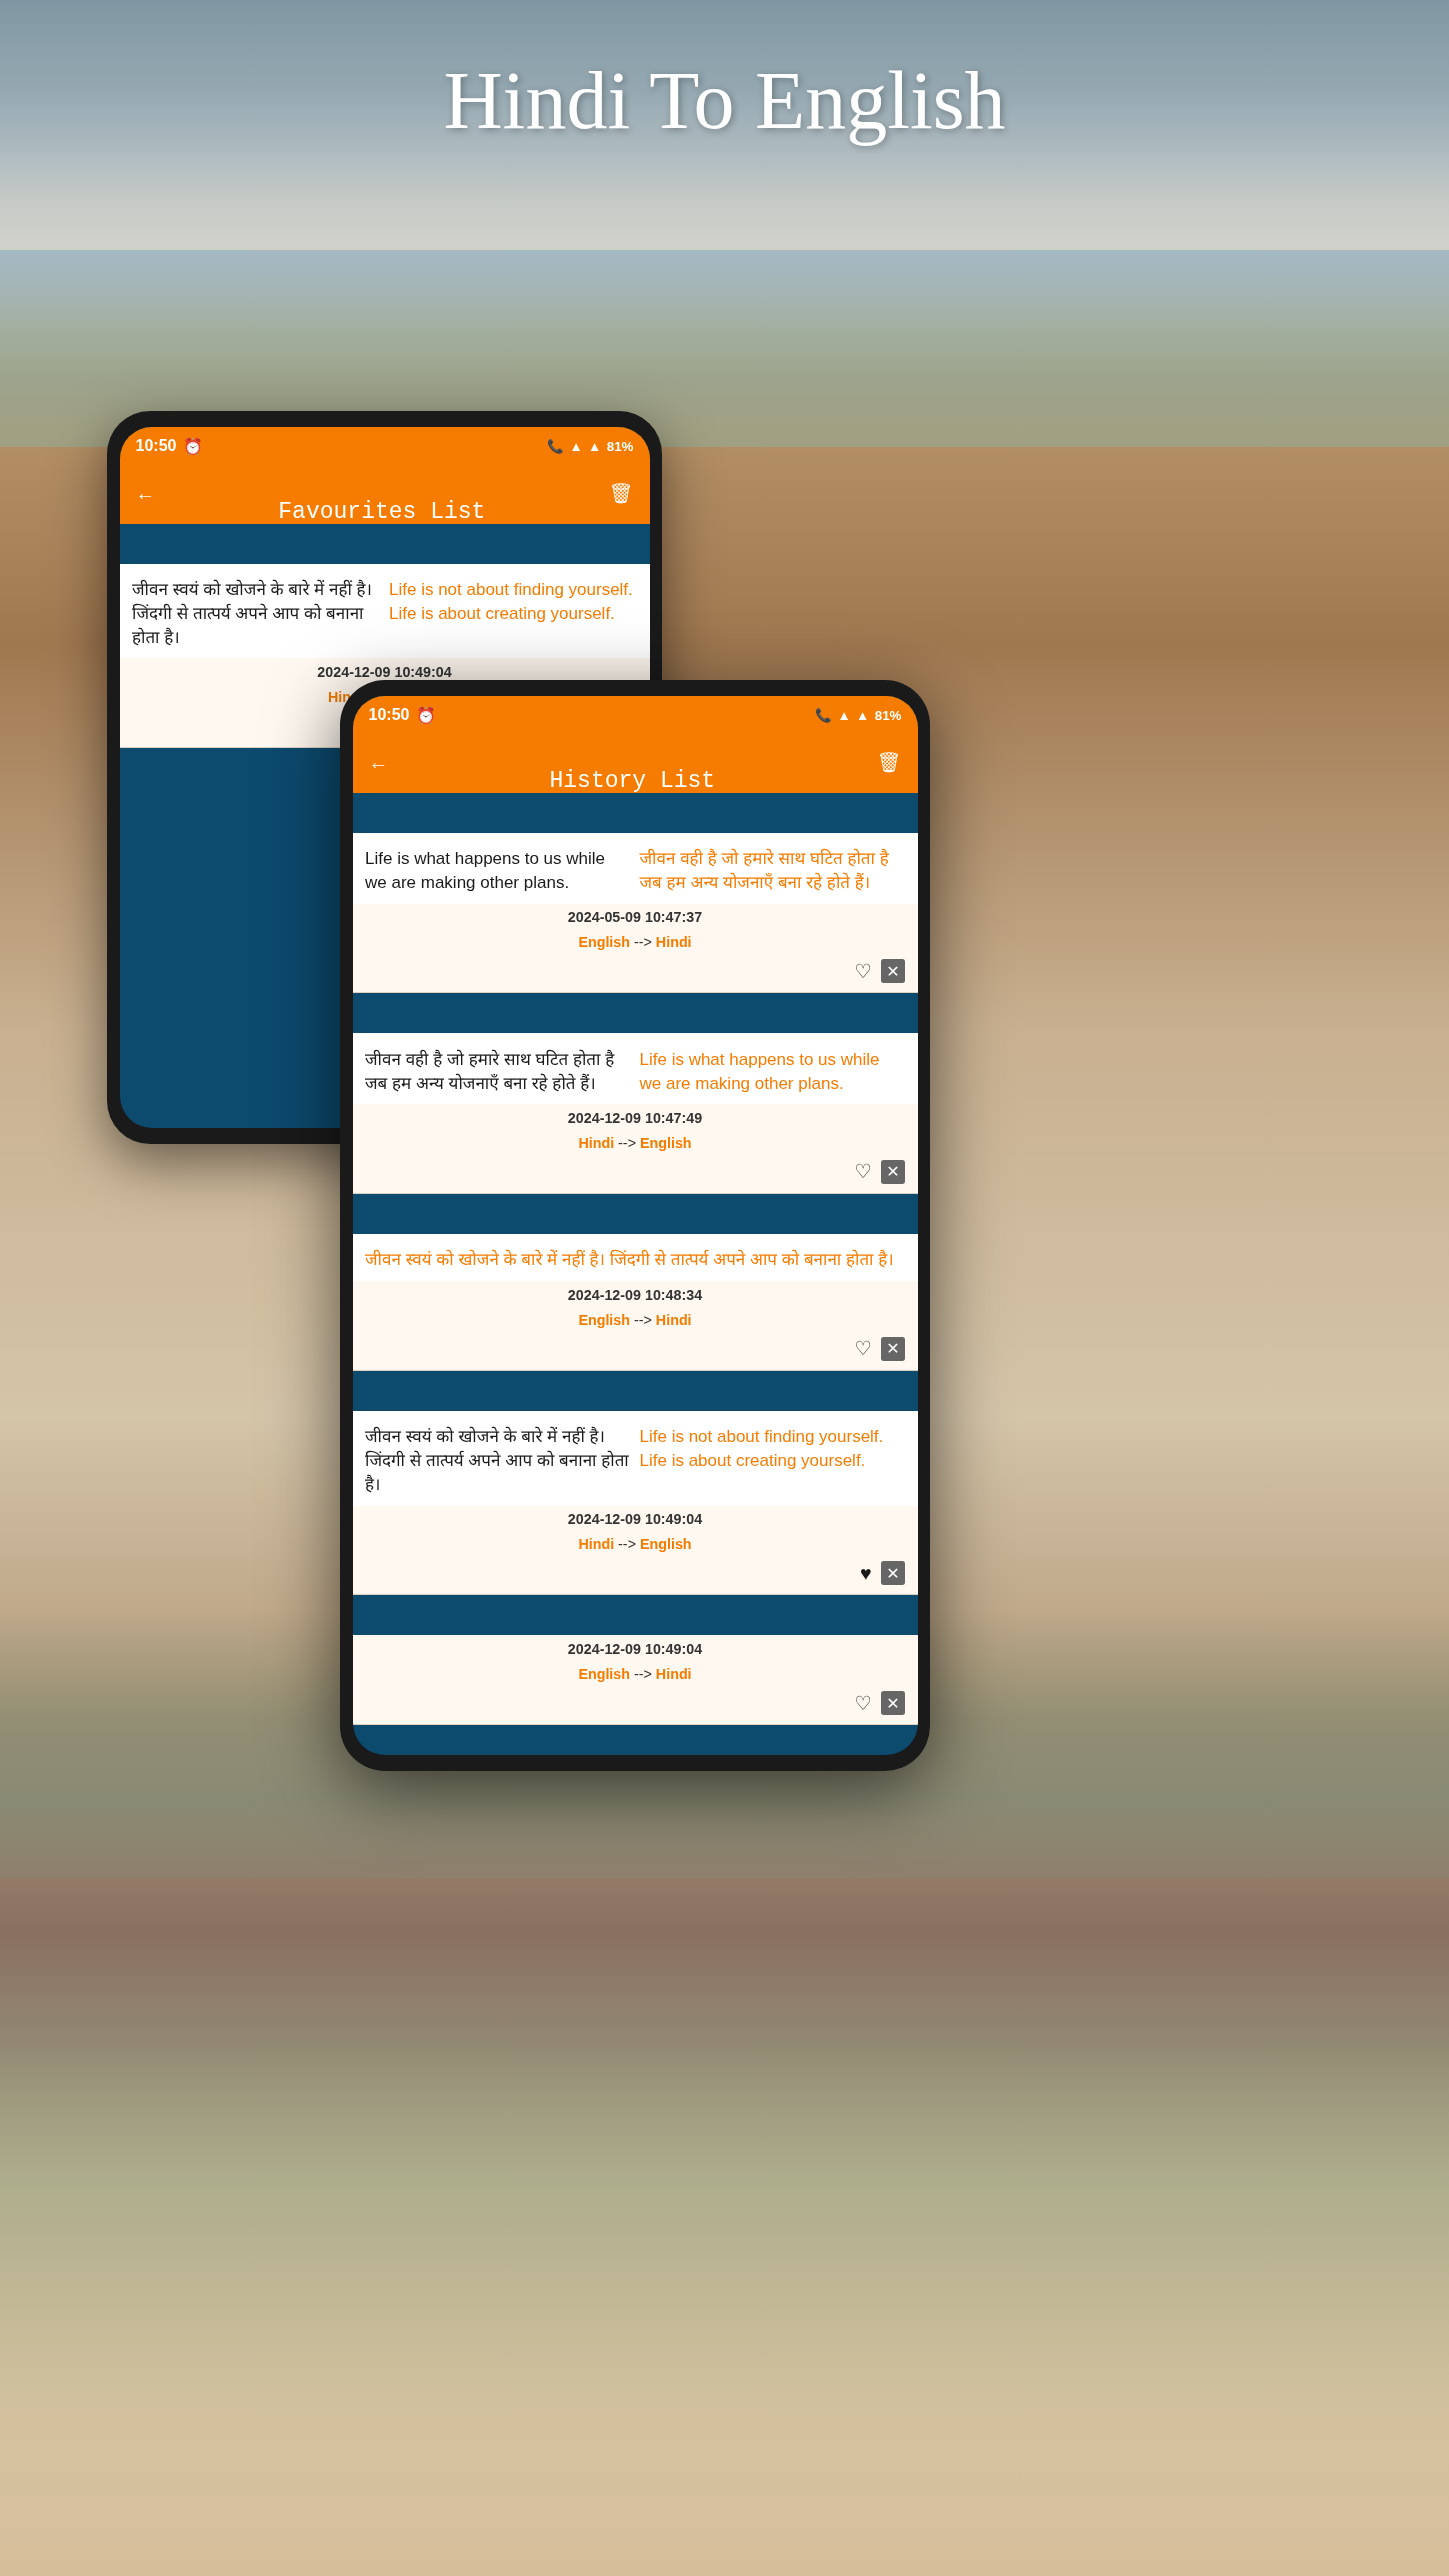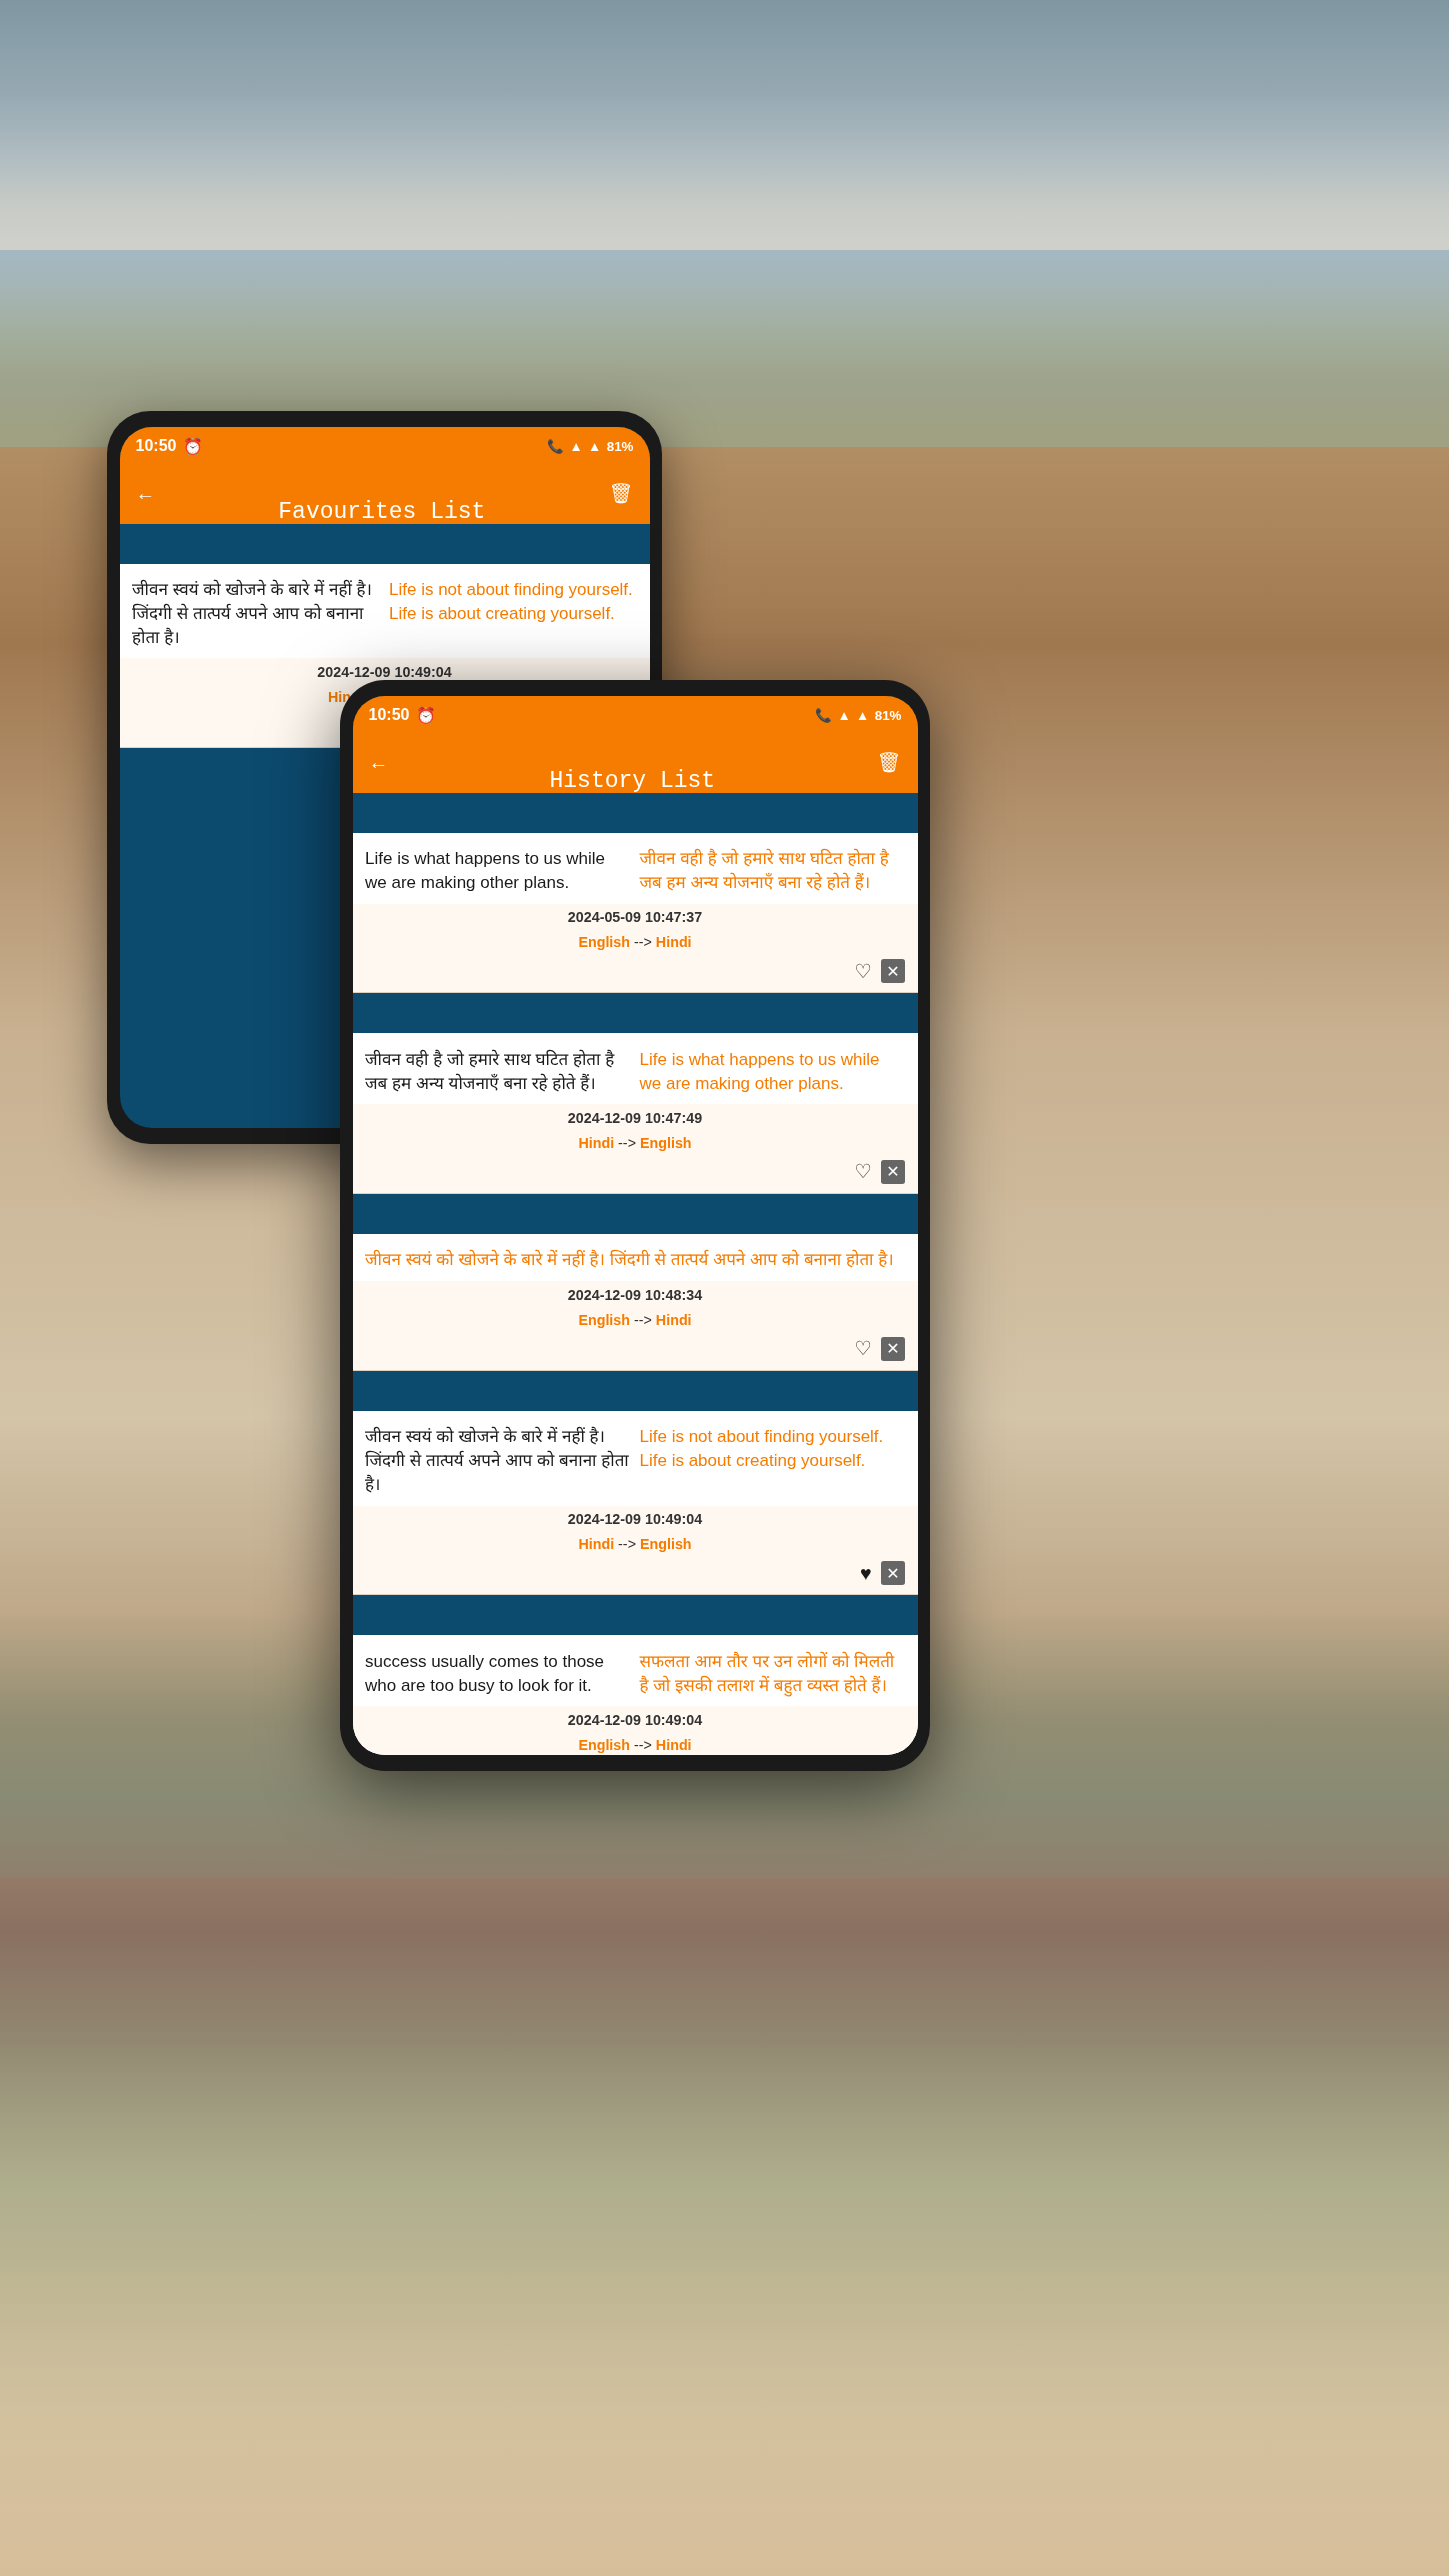--- a/index.html
+++ b/index.html
@@ -264,21 +264,21 @@
 <body>
 
 <div class="bg"></div>
 <div class="bg-ocean"></div>
 <div class="wave-top"></div>
 <div class="wave-mid"></div>
 <div class="sand-bottom"></div>
 
 <div class="title-section">
   <div class="title-text">
-    <br>
+    <span>Hindi To English</span><br>
   </div>
 </div>
 
 <div class="phone-back">
   <div class="phone-screen">
 
     <div class="status-bar">
       <div class="status-left">
         <span>10:50</span>
         <span>⏰</span>
@@ -401,24 +401,20 @@
           <span>Hindi</span> --&gt; <span style="color:#f57c00;font-weight:bold;">English</span>
         </span>
         <div class="item-actions">
           <span class="heart-icon filled">♥</span>
           <span class="delete-icon">✕</span>
         </div>
       </div>
     </div>
 
     <div class="list-item">
-      <div class="list-item-content">
-        <div class="item-left">success usually comes to those who are too busy to look for it.</div>
-        <div class="item-right">सफलता आम तौर पर उन लोगों को मिलती है जो इसकी तलाश में बहुत व्यस्त होते हैं।</div>
-      </div>
       <div class="item-footer">
         <span class="item-date">2024-12-09 10:49:04</span>
         <span class="item-lang">
           <span>English</span> --&gt; <span style="color:#f57c00;font-weight:bold;">Hindi</span>
         </span>
         <div class="item-actions">
           <span class="heart-icon">♡</span>
           <span class="delete-icon">✕</span>
         </div>
       </div>

